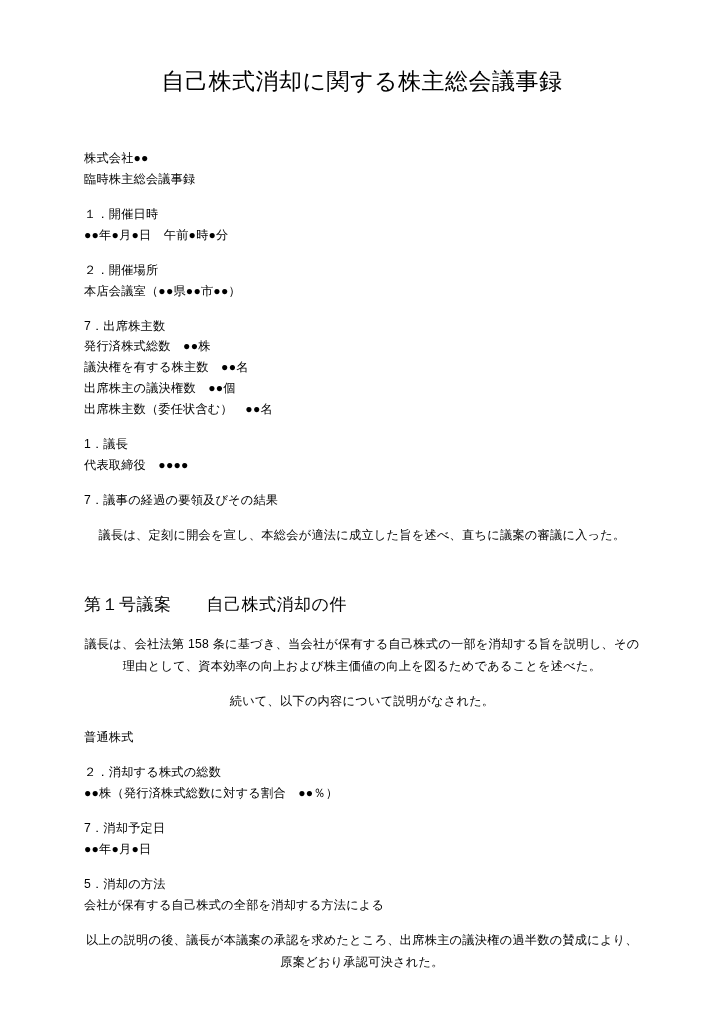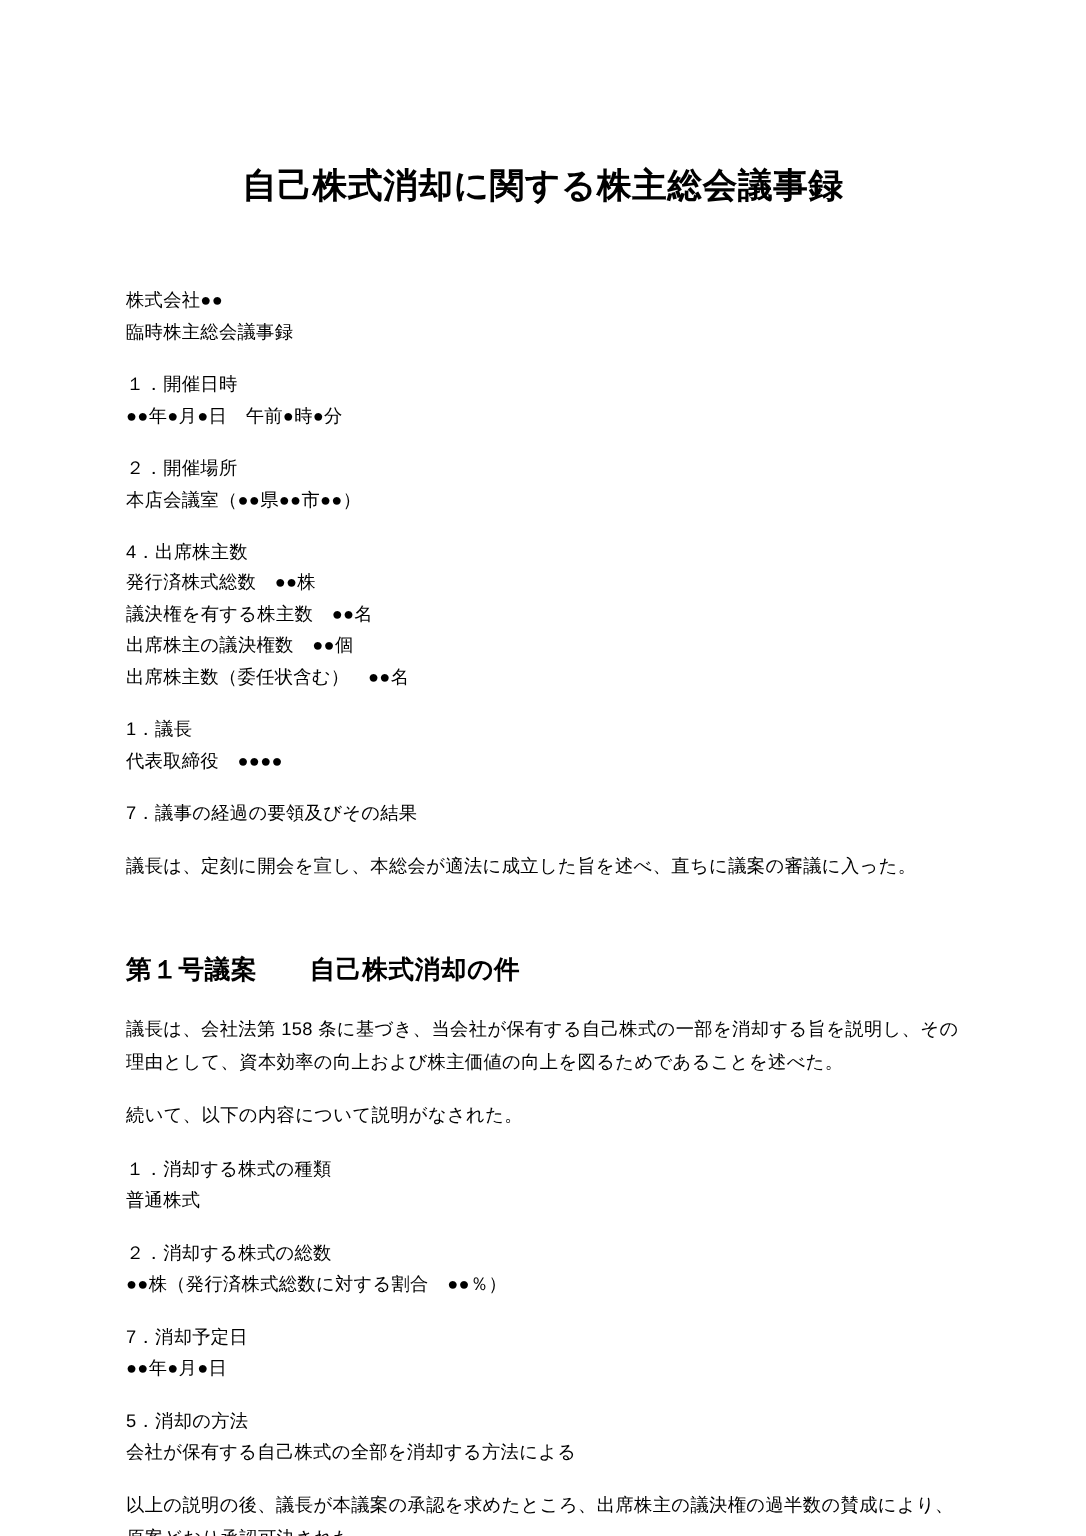--- a/index.html
+++ b/index.html
@@ -23,44 +23,45 @@
     padding: 0;
   }
   .content {
     position: absolute;
     left: 84px;
     top: 0;
     width: 556px;
   }
   .doc-title {
     font-size: 23px;
-    font-weight: bold;
+    font-weight: normal;
     text-align: center;
     letter-spacing: 0.5px;
     margin: 0;
-    padding-top: 110px;
+    padding-top: 68px;
     line-height: 1.2;
   }
   .block {
     margin: 0;
     font-size: 12.2px;
     line-height: 1.72;
     letter-spacing: 0.2px;
   }
   .spacer-lg { height: 52px; }
   .spacer-md { height: 14px; }
   .para {
     font-size: 12.2px;
     line-height: 1.78;
     letter-spacing: 0.25px;
     margin: 0;
+    text-align: center;
   }
   .section-heading {
     font-size: 17px;
-    font-weight: bold;
+    font-weight: normal;
     letter-spacing: 0.5px;
     margin: 0;
     line-height: 1.4;
   }
   .spacer-section { height: 46px; }
   .spacer-after-heading { height: 17px; }
   .line { display: block; white-space: pre-wrap; }
 </style>
 </head>
 <body>
@@ -87,21 +88,21 @@
     <div class="spacer-md"></div>
 
     <div class="block">
       <span class="line">２．開催場所</span>
       <span class="line">本店会議室（●●県●●市●●）</span>
     </div>
 
     <div class="spacer-md"></div>
 
     <div class="block">
-      <span class="line">4．出席株主数</span>
+      <span class="line">7．出席株主数</span>
       <span class="line">発行済株式総数　●●株</span>
       <span class="line">議決権を有する株主数　●●名</span>
       <span class="line">出席株主の議決権数　●●個</span>
       <span class="line">出席株主数（委任状含む）　●●名</span>
     </div>
 
     <div class="spacer-md"></div>
 
     <div class="block">
       <span class="line">1．議長</span>
@@ -126,21 +127,20 @@
 
     <p class="para">議長は、会社法第 158 条に基づき、当会社が保有する自己株式の一部を消却する旨を説明し、その理由として、資本効率の向上および株主価値の向上を図るためであることを述べた。</p>
 
     <div class="spacer-md"></div>
 
     <p class="para">続いて、以下の内容について説明がなされた。</p>
 
     <div class="spacer-md"></div>
 
     <div class="block">
-      <span class="line">１．消却する株式の種類</span>
       <span class="line">普通株式</span>
     </div>
 
     <div class="spacer-md"></div>
 
     <div class="block">
       <span class="line">２．消却する株式の総数</span>
       <span class="line">●●株（発行済株式総数に対する割合　●●％）</span>
     </div>
 

